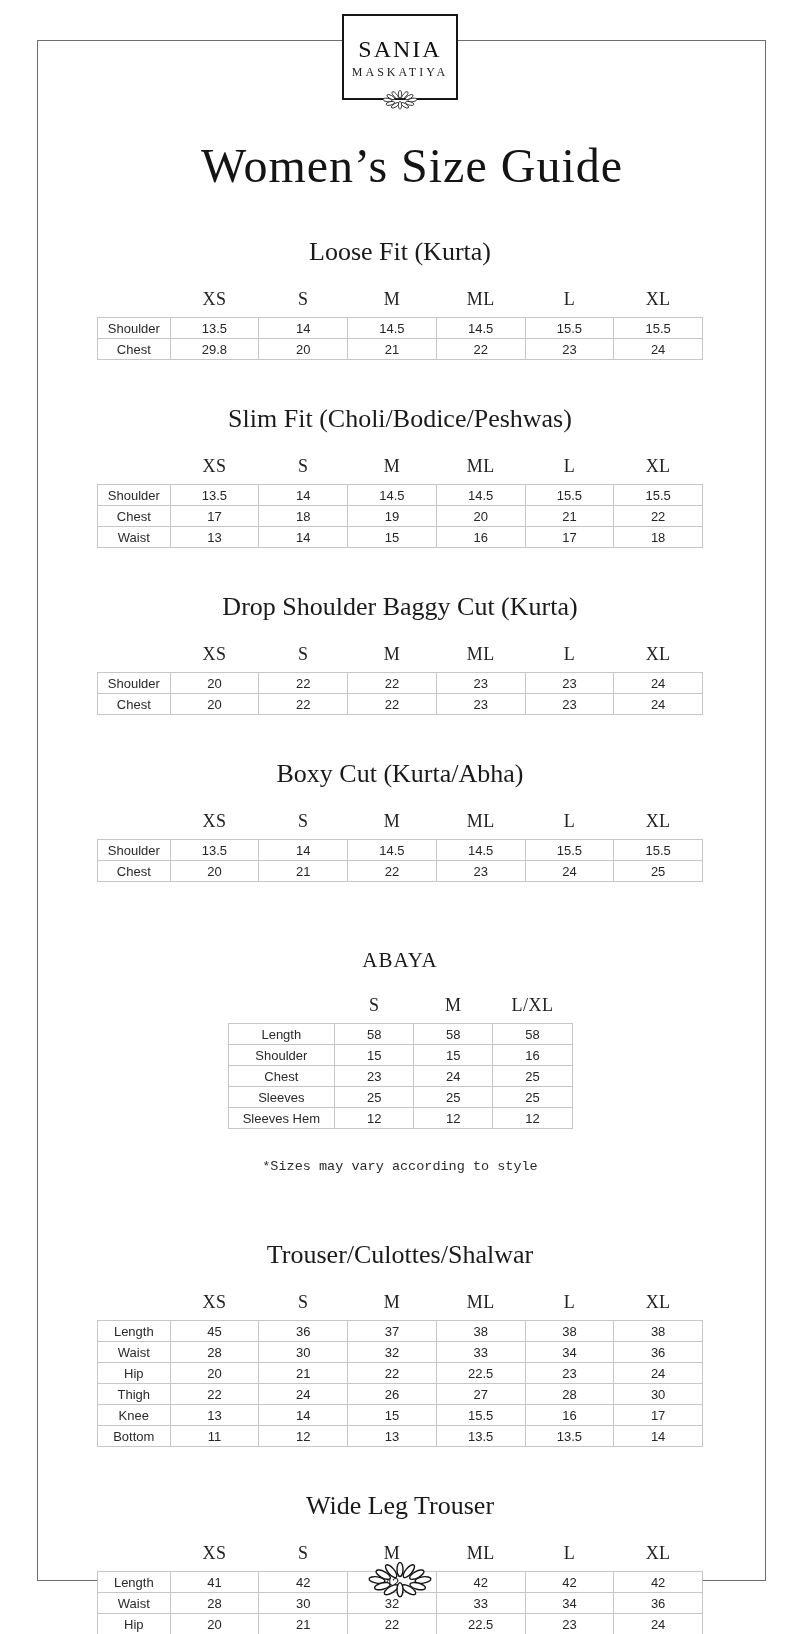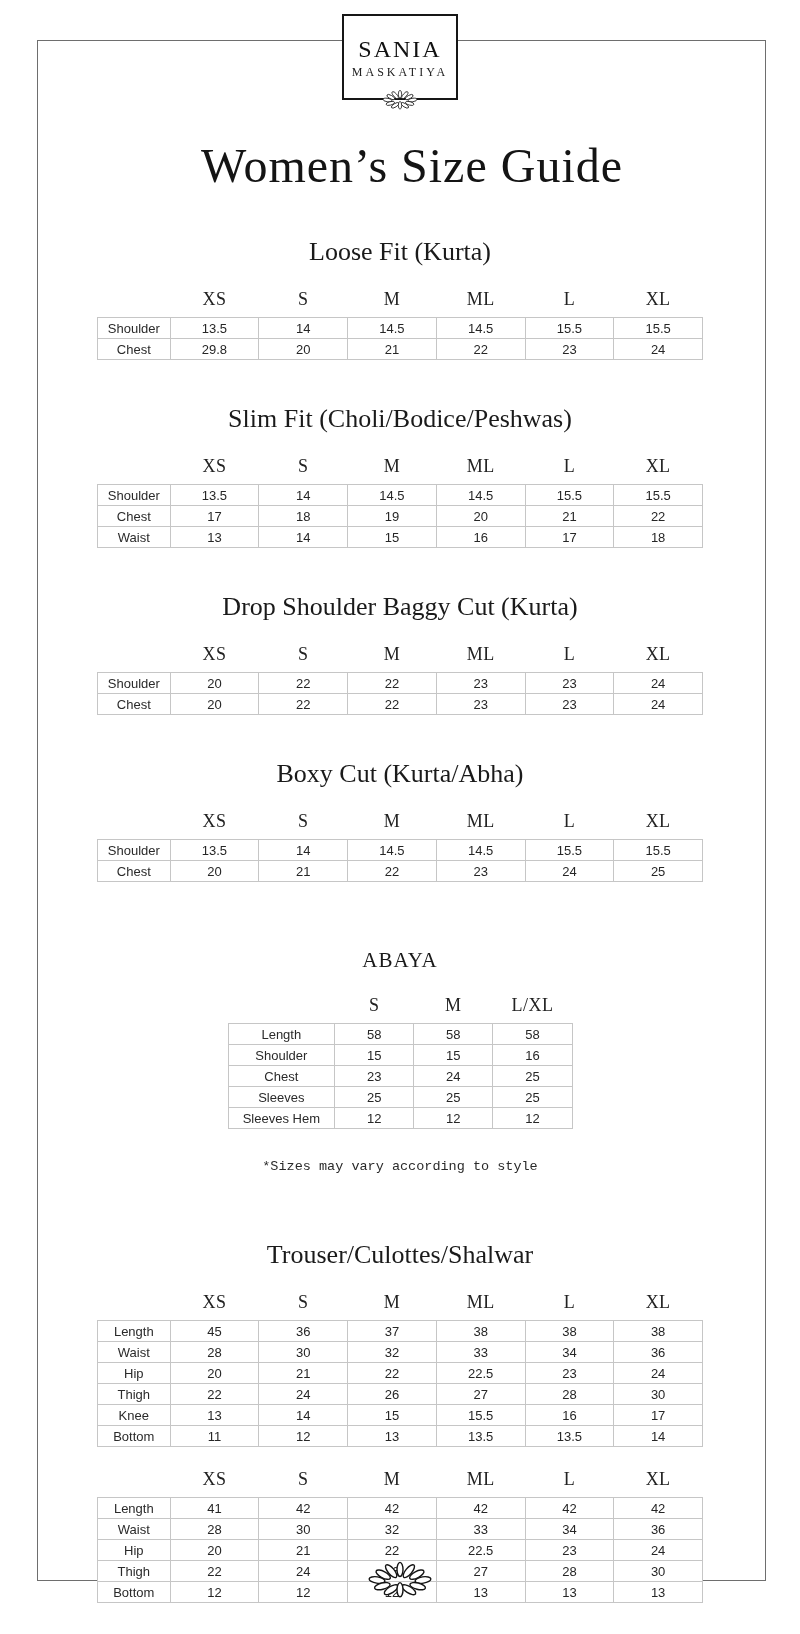--- a/index.html
+++ b/index.html
@@ -442,20 +442,21 @@
               <td>13.5</td>
               <td>13.5</td>
               <td>14</td>
             </tr>
           </tbody>
     </table>
 
   </section>
 
   <section class="size-section">
+    <h2 class="section-title">Wide Leg Trouser</h2>
     <table class="size-table">
       <thead>
             <tr>
               <th class="corner"></th>
               <th>XS</th>
               <th>S</th>
               <th>M</th>
               <th>ML</th>
               <th>L</th>
               <th>XL</th>

